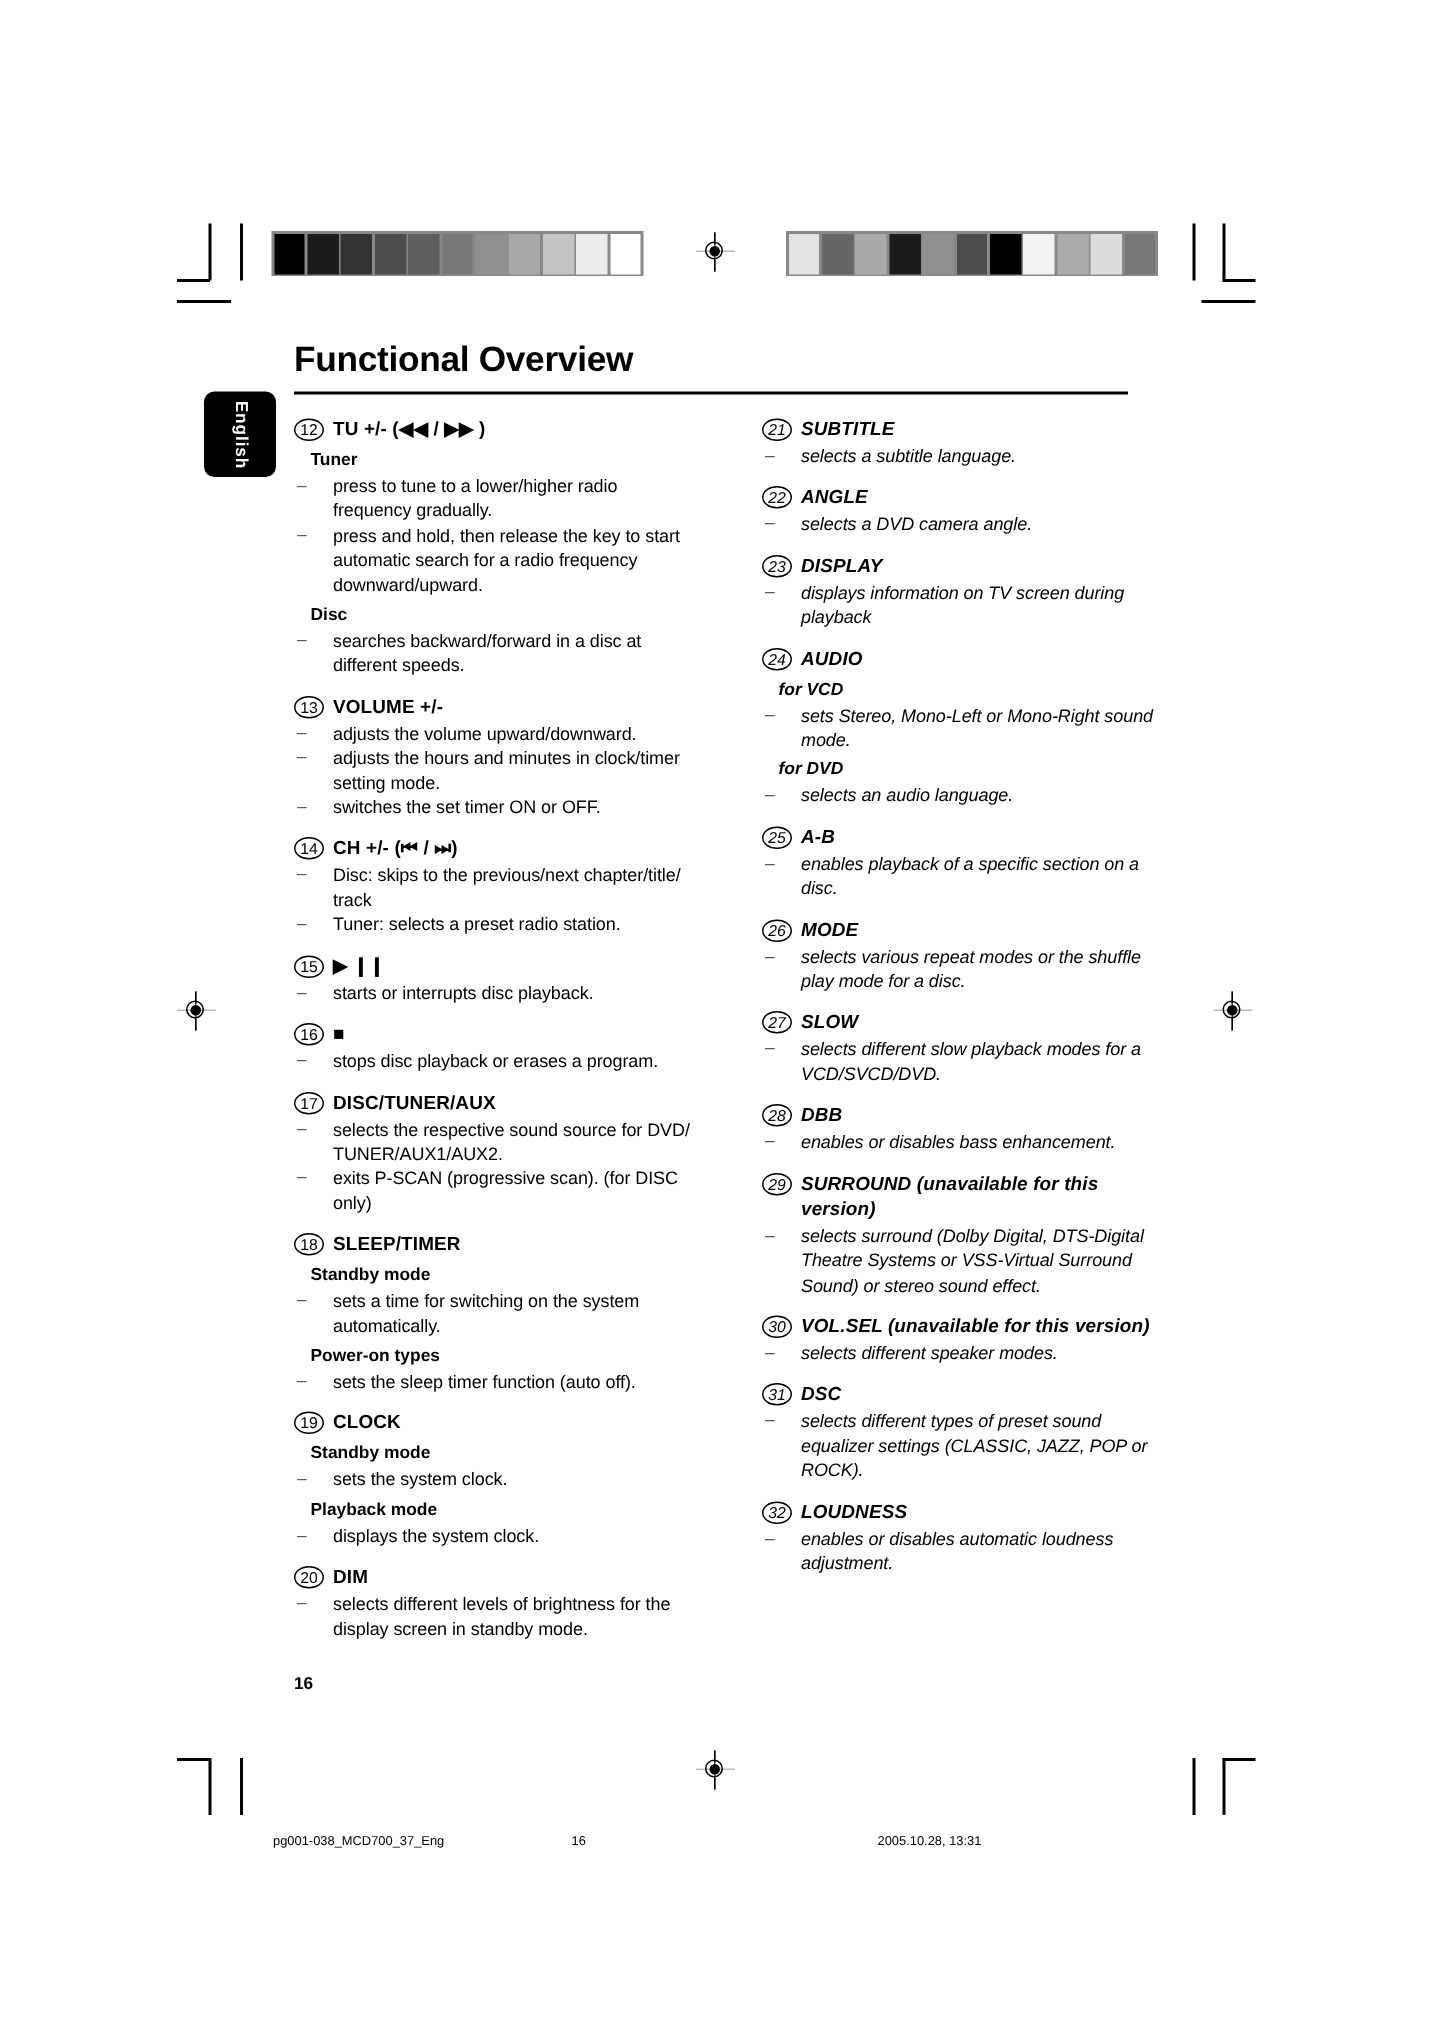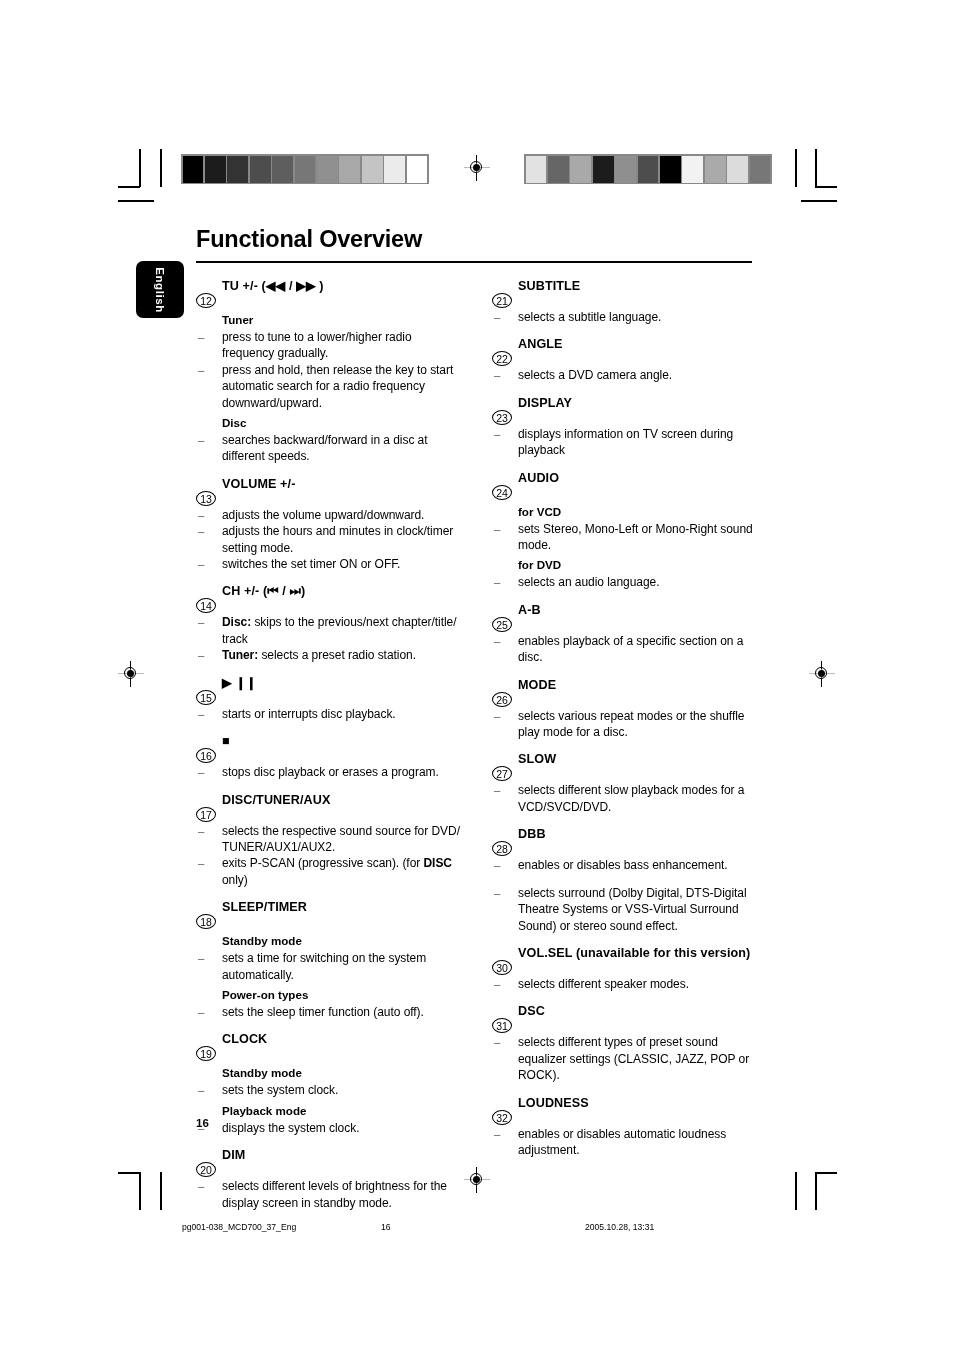--- a/index.html
+++ b/index.html
@@ -90,52 +90,52 @@
     letter-spacing: 0.6px;
     white-space: nowrap;
   }
 
   .col {
     position: absolute;
     top: 278px;
     width: 266px;
   }
   .col-left  { left: 196px; }
-  .col-right { left: 492px; }
+  .col-right { left: 508px; font-style: italic; }
 
   
   .entry { margin-bottom: 11px; }
   .entry-head {
     display: flex;
     align-items: flex-start;
     margin-bottom: 1px;
   }
   .num {
     flex: 0 0 auto;
     width: 20px;
     font-size: 10.5px;
     line-height: 15px;
     text-align: center;
     border: 1px solid #000;
     border-radius: 50%;
     height: 15px;
     box-sizing: border-box;
     margin-right: 6px;
-    margin-top: 15px;
+    margin-top: 1px;
     font-family: "Liberation Sans", sans-serif;
   }
   .head-label {
     font-size: 12.6px;
     font-weight: bold;
     line-height: 17px;
     letter-spacing: 0.1px;
   }
 
   .subhead {
-    margin-left: 26px;
+    margin-left: 11px;
     font-size: 11.6px;
     font-weight: bold;
     line-height: 16px;
     margin-top: 4px;
     margin-bottom: 1px;
   }
 
   .bullet {
     display: flex;
     align-items: flex-start;
@@ -150,21 +150,21 @@
     color: #555;
     text-align: left;
     padding-left: 2px;
     box-sizing: border-box;
   }
   .btext {
     font-size: 12px;
     line-height: 16.4px;
     letter-spacing: -0.05px;
   }
-  .btext b { font-weight: bold; }
+  .btext b { font-weight: normal; }
 
   .pagenum {
     position: absolute;
     left: 196px;
     top: 1117px;
     font-size: 11.5px;
     font-weight: bold;
   }
 
   .footer-text {
@@ -477,20 +477,24 @@
       <div class="entry-head">
         <div class="num">28</div>
         <div class="head-label">DBB</div>
       </div>
       <div class="bullet">
         <div class="dash">–</div>
         <div class="btext">enables or disables bass enhancement.</div>
       </div>
     </div>
     <div class="entry">
+      <div class="entry-head">
+        <div class="num">29</div>
+        <div class="head-label">SURROUND (unavailable for this version)</div>
+      </div>
       <div class="bullet">
         <div class="dash">–</div>
         <div class="btext">selects surround (Dolby Digital, DTS-Digital Theatre Systems or VSS-Virtual Surround Sound) or stereo sound effect.</div>
       </div>
     </div>
     <div class="entry">
       <div class="entry-head">
         <div class="num">30</div>
         <div class="head-label">VOL.SEL (unavailable for this version)</div>
       </div>

